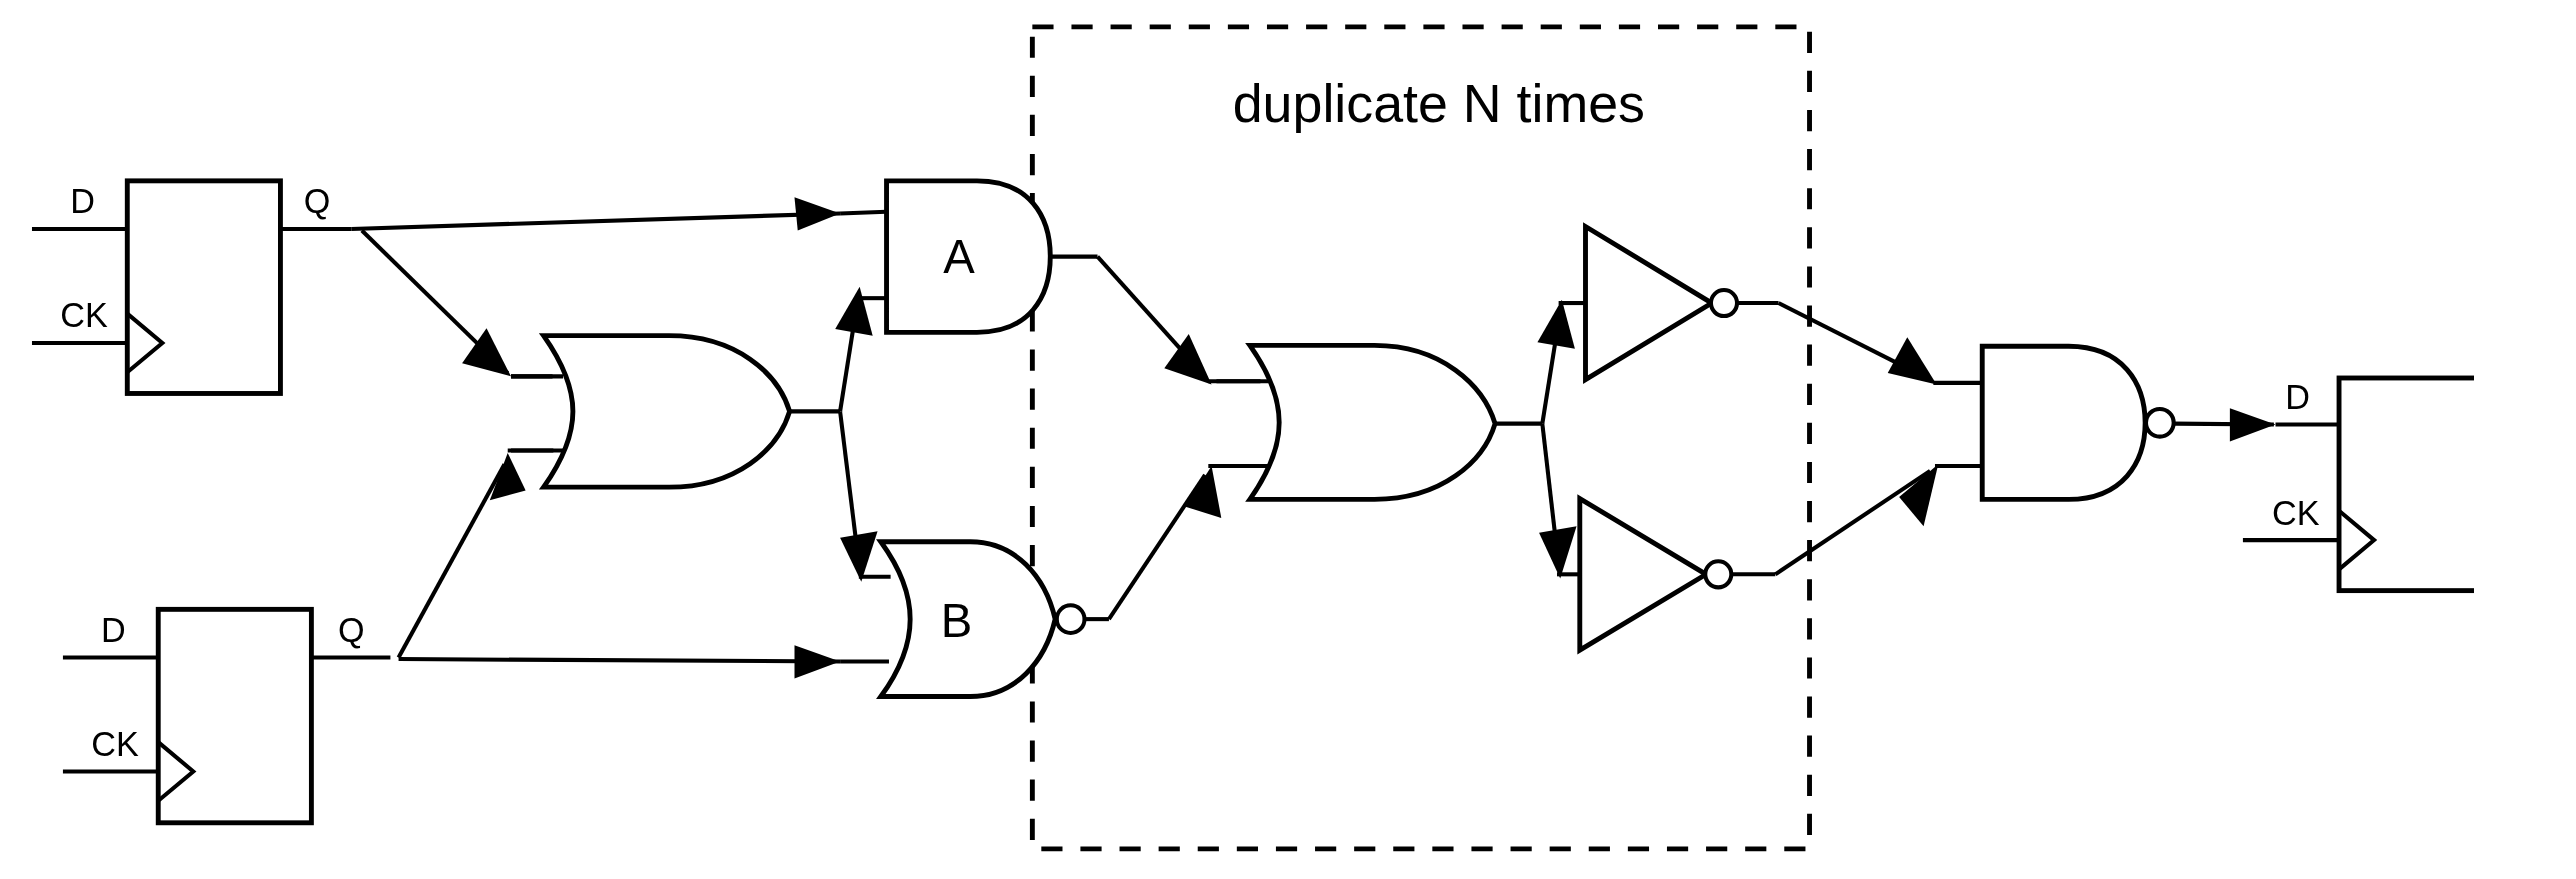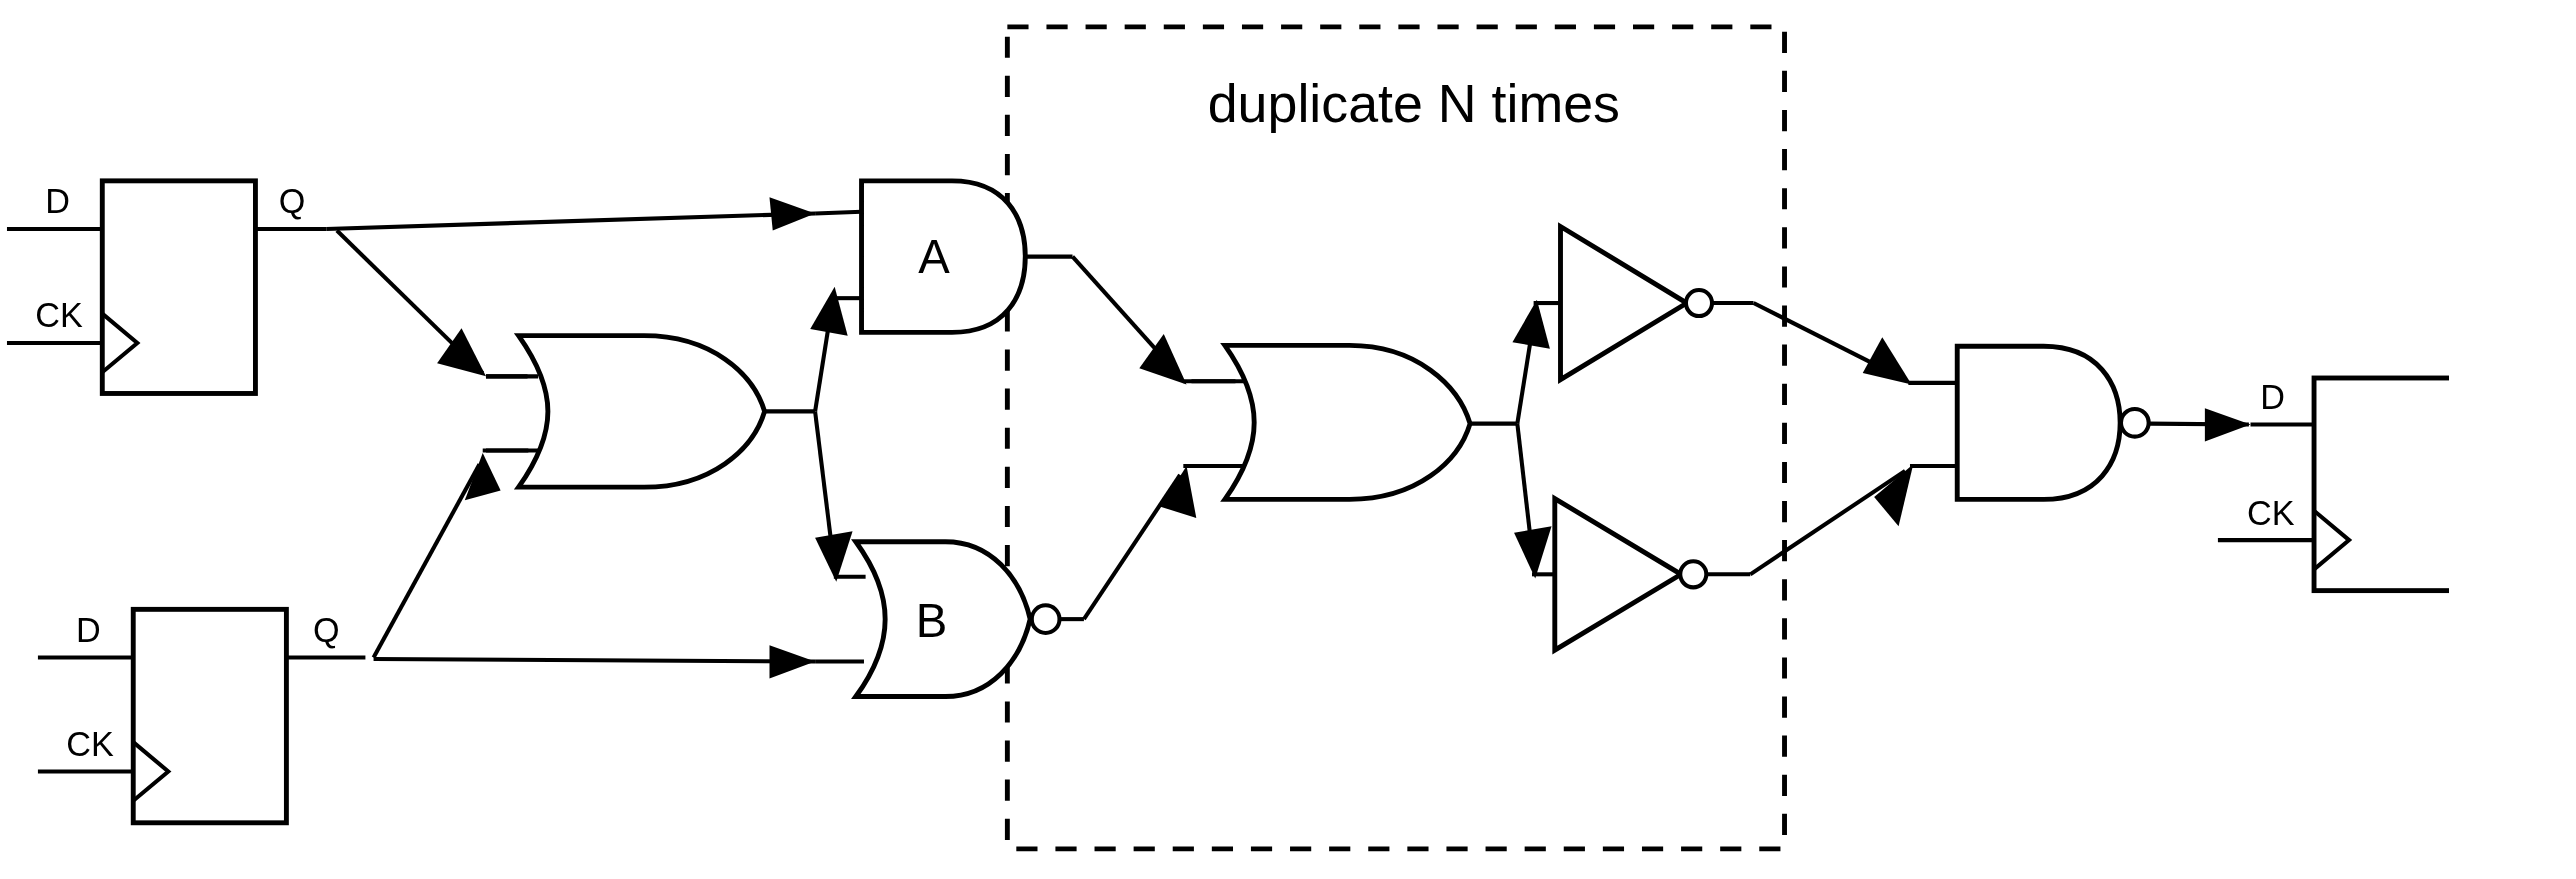--- a/index.html
+++ b/index.html
@@ -9,20 +9,21 @@
   }
   body {
     font-family: "Liberation Sans", sans-serif;
   }
   #canvas-wrap {
     position: relative;
     width: 2449px;
     height: 879px;
     background: #ffffff;
     overflow: hidden;
+    padding-left: 25px;
   }
   svg#circuit {
     display: block;
     width: 2576px;
     height: 879px;
   }
   .wire {
     fill: none;
     stroke: #000000;
     stroke-width: 5;

